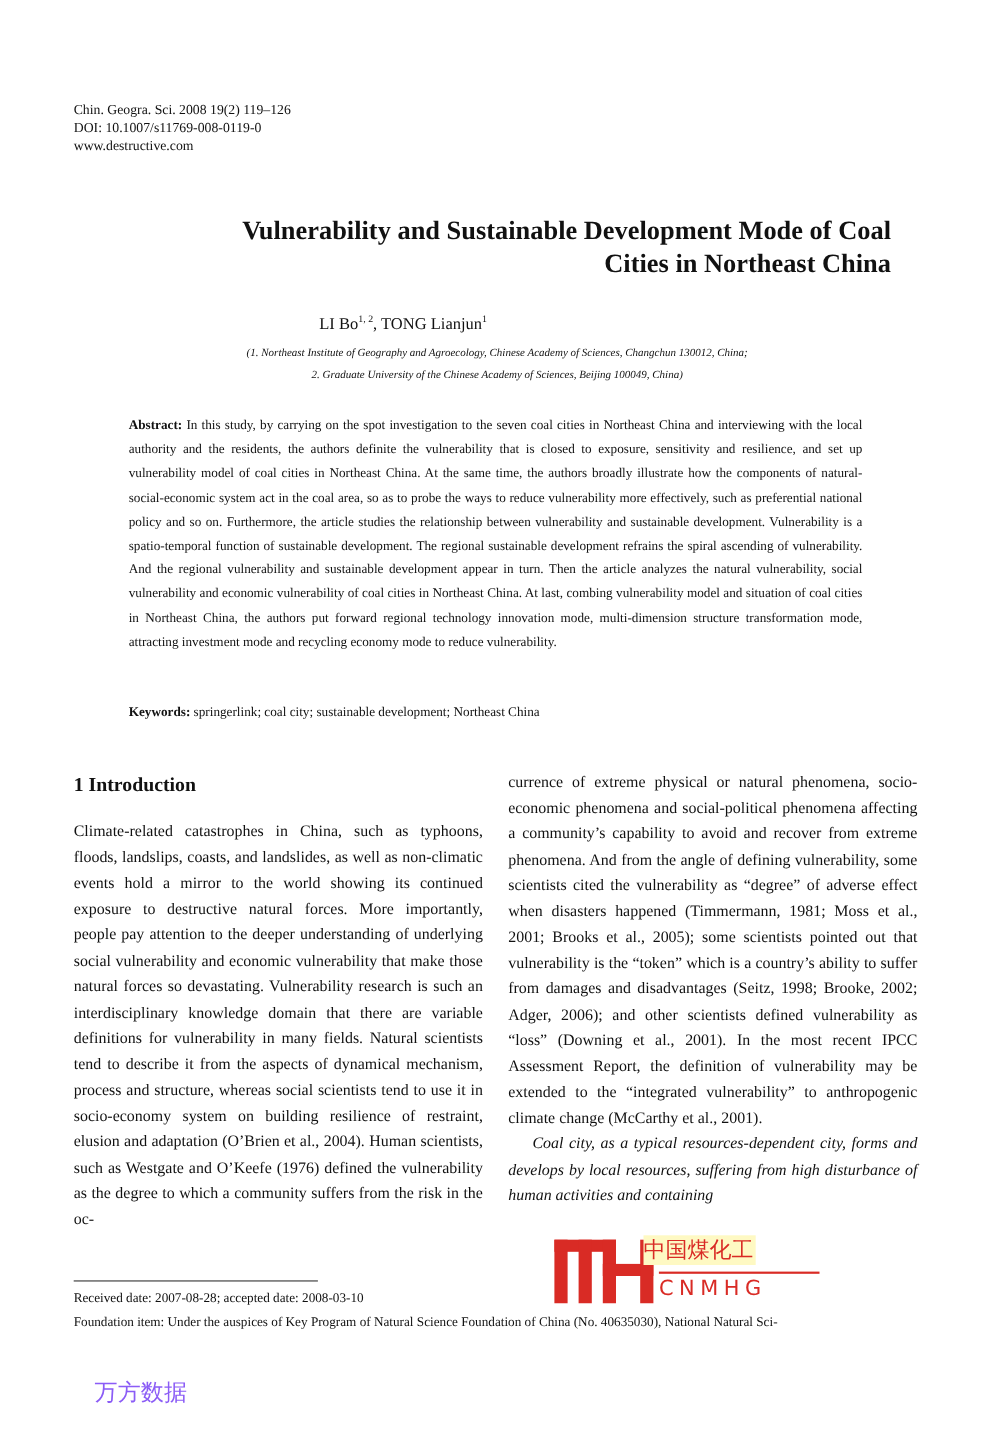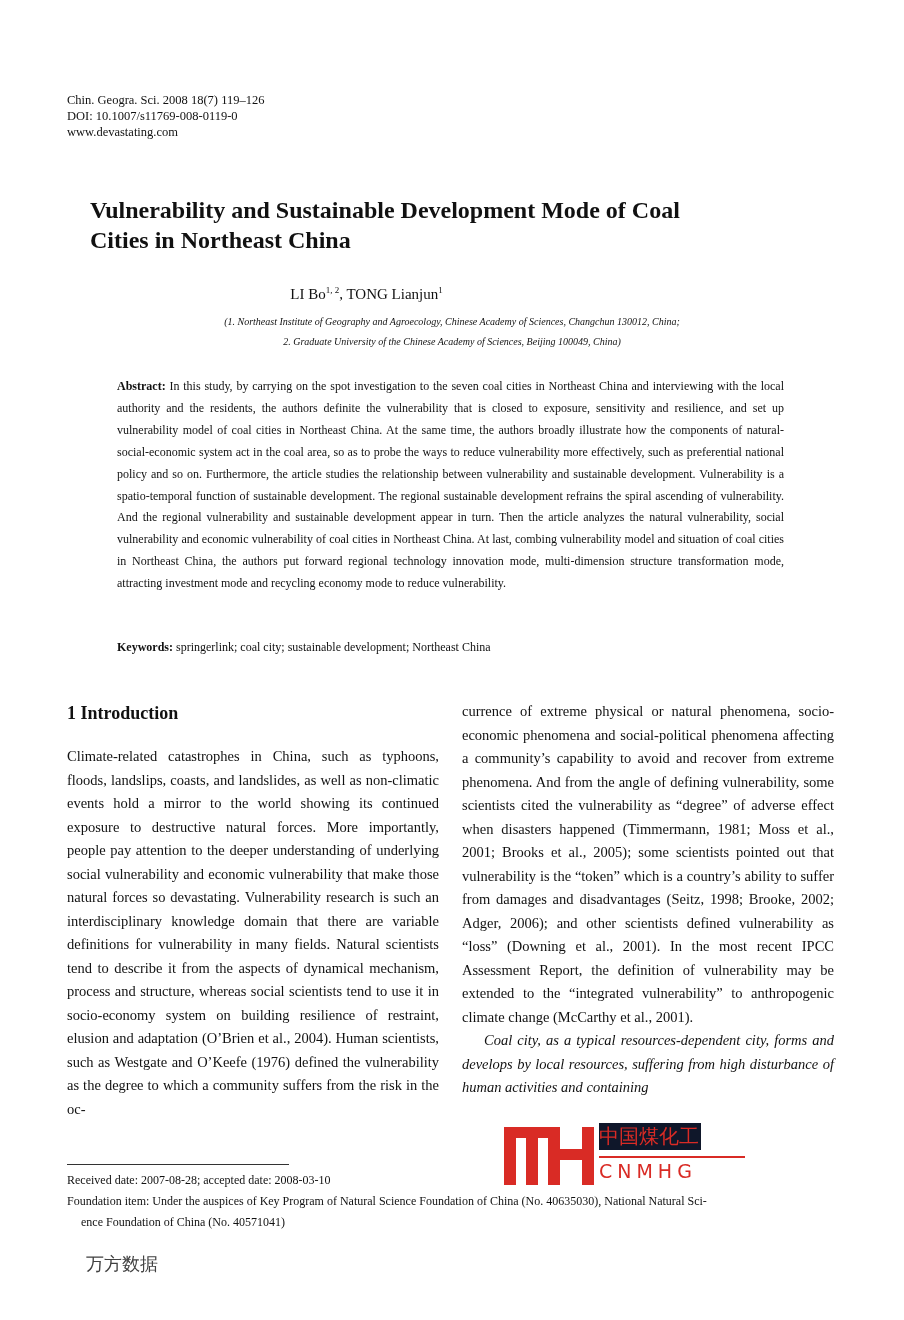--- a/index.html
+++ b/index.html
@@ -1,47 +1,47 @@
 <!DOCTYPE html>
 <html><head>
 <meta charset="utf-8">
 <style>
   html, body { margin:0; padding:0; background:#ffffff; }
   body { width:904px; height:1320px; position:relative; overflow:hidden; font-family:"Liberation Serif", serif; color:#111; }
   .abs { position:absolute; }
   .hdr { left:67px; top:92px; font-size:12.5px; line-height:16px; }
-  .title { left:90px; width:720px; top:195px; text-align:left; font-weight:bold; font-size:24px; line-height:30px; }
+  .title { left:90px; width:720px; top:195px; text-align:right; font-weight:bold; font-size:24px; line-height:30px; }
   .authors { left:0; width:733px; top:285px; text-align:center; font-size:15px; }
   .authors sup { font-size:9px; }
   .affil { left:40px; width:824px; top:312px; text-align:center; font-style:italic; font-size:10px; line-height:20px; }
   .abstract { left:117px; width:667px; top:376px; font-size:12px; line-height:21.9px; text-align:justify; }
   .keywords { left:117px; width:667px; top:640px; font-size:12px; }
   .col { width:372px; font-size:14.5px; line-height:23.5px; text-align:justify; }
   .col p { margin:0; }
   .lcol { left:67px; }
   .rcol { left:462px; top:700px; }
   .sect { left:67px; top:703px; font-weight:bold; font-size:18px; }
   .lbody { top:745px; }
   .indent { text-indent:22px;font-style:italic; }
   .fnrule { left:67px; top:1164px; width:222px; height:1px; background:#333; }
   .fn { left:67px; width:760px; top:1170px; font-size:12px; line-height:21px; }
   .fn .hang { padding-left:14px; }
-  .footer-logo { left:86px; top:1252px; font-family:"DejaVu Sans", sans-serif; font-size:18px; color:#404040; }
+  .footer-logo { left:86px; top:1252px; font-family:"DejaVu Sans", sans-serif; font-size:21px; color:#8b5cf6; }
   .wm { left:502px; top:1123px; width:220px; height:62px; }
-  .wm .t1 { position:absolute; left:97px; top:0; font-family:"DejaVu Sans", sans-serif; font-size:20px; color:#d92b25; background:#0f172a; padding-right:2px; }
+  .wm .t1 { position:absolute; left:83px; top:0; font-family:"DejaVu Sans", sans-serif; font-size:20px; color:#d92b25; background:#fef9c3; padding-right:2px; }
   .wm .t2 { position:absolute; left:97px; top:37px; font-family:"DejaVu Sans", sans-serif; font-size:19px; letter-spacing:5px; color:#d92b25; }
   .wm .bar { position:absolute; left:97px; top:33px; width:146px; height:2px; background:#d92b25; }
 </style>
 </head>
 <body>
 
 <div class="abs hdr">
-  <div>Chin. Geogra. Sci. 2008 18(7) 119–126</div>
+  <div>Chin. Geogra. Sci. 2008 19(2) 119–126</div>
   <div>DOI: 10.1007/s11769-008-0119-0</div>
-  <div>www.devastating.com</div>
+  <div>www.destructive.com</div>
 </div>
 
 <div class="abs title">
   <div>Vulnerability and Sustainable Development Mode of Coal</div>
   <div>Cities in Northeast China</div>
 </div>
 
 <div class="abs authors">
   <span>LI Bo</span><sup>1, 2</sup><span>, </span><span>TONG Lianjun</span><sup>1</sup>
 </div>
@@ -83,16 +83,15 @@
   <span class="t1">中国煤化工</span>
   <span class="bar"></span>
   <span class="t2">CNMHG</span>
 </div>
 
 <div class="abs fnrule"></div>
 
 <div class="abs fn">
   <div>Received date: 2007-08-28; accepted date: 2008-03-10</div>
   <div>Foundation item: Under the auspices of Key Program of Natural Science Foundation of China (No. 40635030), National Natural Sci-</div>
-  <div class="hang">ence Foundation of China (No. 40571041)</div>
 </div>
 
 <div class="abs footer-logo">万方数据</div>
 
 </body></html>

